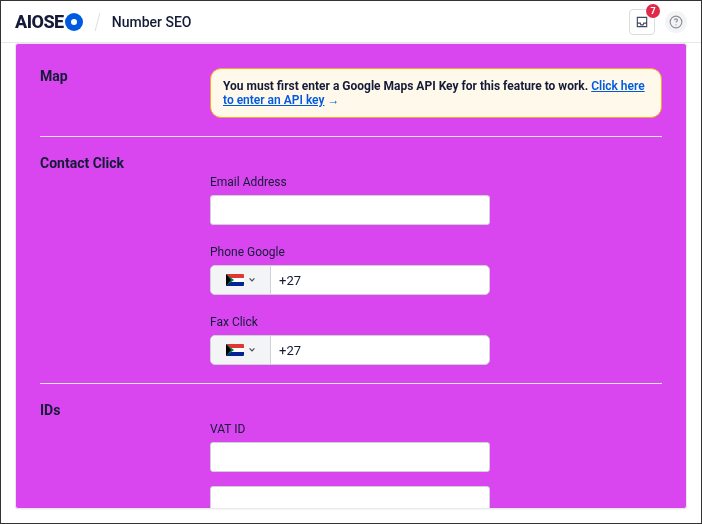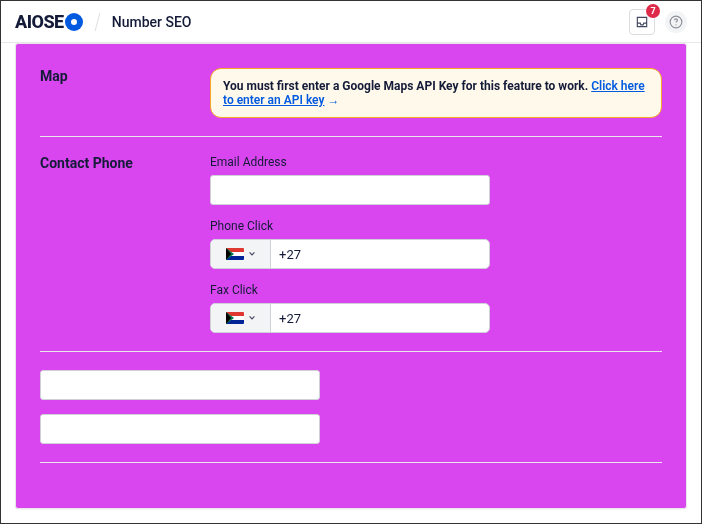--- a/index.html
+++ b/index.html
@@ -21,21 +21,21 @@
 .card { border:1px solid #e8e8eb; border-radius:3px; box-shadow: 0 1px 2px rgba(0,0,0,0.04); height:100%; padding: 6px 24px 18px 24px; overflow:hidden; background:#d946ef; }
 .section { display:flex; padding:18px 0; border-bottom:1px solid #e8e8eb; }
 .section:last-child { border-bottom:none; }
 .section-label { width:170px; flex-shrink:0; font-weight:700; font-size:14px; color:#141b38; }
 .section-body { flex:1; max-width:480px; }
 .alert { border:1px solid #f5a623; background:#fff9eb; border-radius:11px; padding:10px 12px; font-size:12px; color:#141b38; }
 .alert a { color:#005ae0; text-decoration:underline; font-weight:600; }
 .alert .arrow { color:#005ae0; text-decoration:none; }
 .field { margin-bottom:14px; }
 .field:last-child { margin-bottom:0; }
-.field-label { font-size:12px; color:#141b38; margin-bottom:6px; display:block; }
+.field-label { font-size:12px; color:#141b38; margin-bottom:6px; display:block;margin-top:20px; }
 .input { width:280px; height:30px; border:1px solid #d0d1d7; border-radius:3px; padding:0 8px; font-size:13px; background:#fff; }
 .phone-input { display:flex; width:280px; height:30px; border:1px solid #d0d1d7; border-radius:5px; overflow:hidden; background:#fff; }
 .phone-flag { width:60px; background:#f3f4f5; display:flex; align-items:center; justify-content:center; gap:4px; border-right:1px solid #d0d1d7; cursor:pointer; }
 .flag-za { width:18px; height:12px; position:relative; background:linear-gradient(to bottom, #de3831 0 33%, #fff 33% 67%, #002395 67% 100%); border-radius:1px; overflow:hidden; }
 .flag-za::before { content:""; position:absolute; left:0; top:0; bottom:0; width:0; height:0; border-top:6px solid transparent; border-bottom:6px solid transparent; border-left:8px solid #007a4d; }
 .flag-za::after { content:""; position:absolute; left:0; top:0; bottom:0; width:0; height:0; border-top:6px solid transparent; border-bottom:6px solid transparent; border-left:5px solid #000; }
 .phone-code { flex:1; padding:0 8px; font-size:13px; color:#141b38; display:flex; align-items:center; }
 .chev { width:8px; height:8px; }
 </style>
 </head>
@@ -75,28 +75,28 @@
       <div class="section-body">
         <div class="alert">
           <strong>You must first enter a Google Maps API Key for this feature to work.</strong>
           <a href="#">Click here to enter an API key</a>
           <span class="arrow">→</span>
         </div>
       </div>
     </div>
 
     <div class="section">
-      <div class="section-label">Contact Phone</div>
+      <div class="section-label">Contact Click</div>
       <div class="section-body">
         <div class="field">
           <label class="field-label">Email Address</label>
           <input class="input" type="text" style="">
         </div>
         <div class="field">
-          <label class="field-label">Phone Click</label>
+          <label class="field-label">Phone Google</label>
           <div class="phone-input">
             <div class="phone-flag">
               <span class="flag-za"></span>
               <svg class="chev" viewBox="0 0 10 10">
                   <path d="M2 3l3 3 3-3" fill="none" stroke="#434960" stroke-width="1.5"></path>
                 </svg>
             </div>
             <div class="phone-code">+27</div>
           </div>
         </div>
@@ -109,22 +109,24 @@
                   <path d="M2 3l3 3 3-3" fill="none" stroke="#434960" stroke-width="1.5"></path>
                 </svg>
             </div>
             <div class="phone-code">+27</div>
           </div>
         </div>
       </div>
     </div>
 
     <div class="section">
+      <div class="section-label">IDs</div>
       <div class="section-body">
         <div class="field">
+          <label class="field-label">VAT ID</label>
           <input class="input" type="text" style="">
         </div>
         <div class="field">
           <input class="input" type="text" style="">
         </div>
       </div>
     </div>
 
     <div class="section">
       

